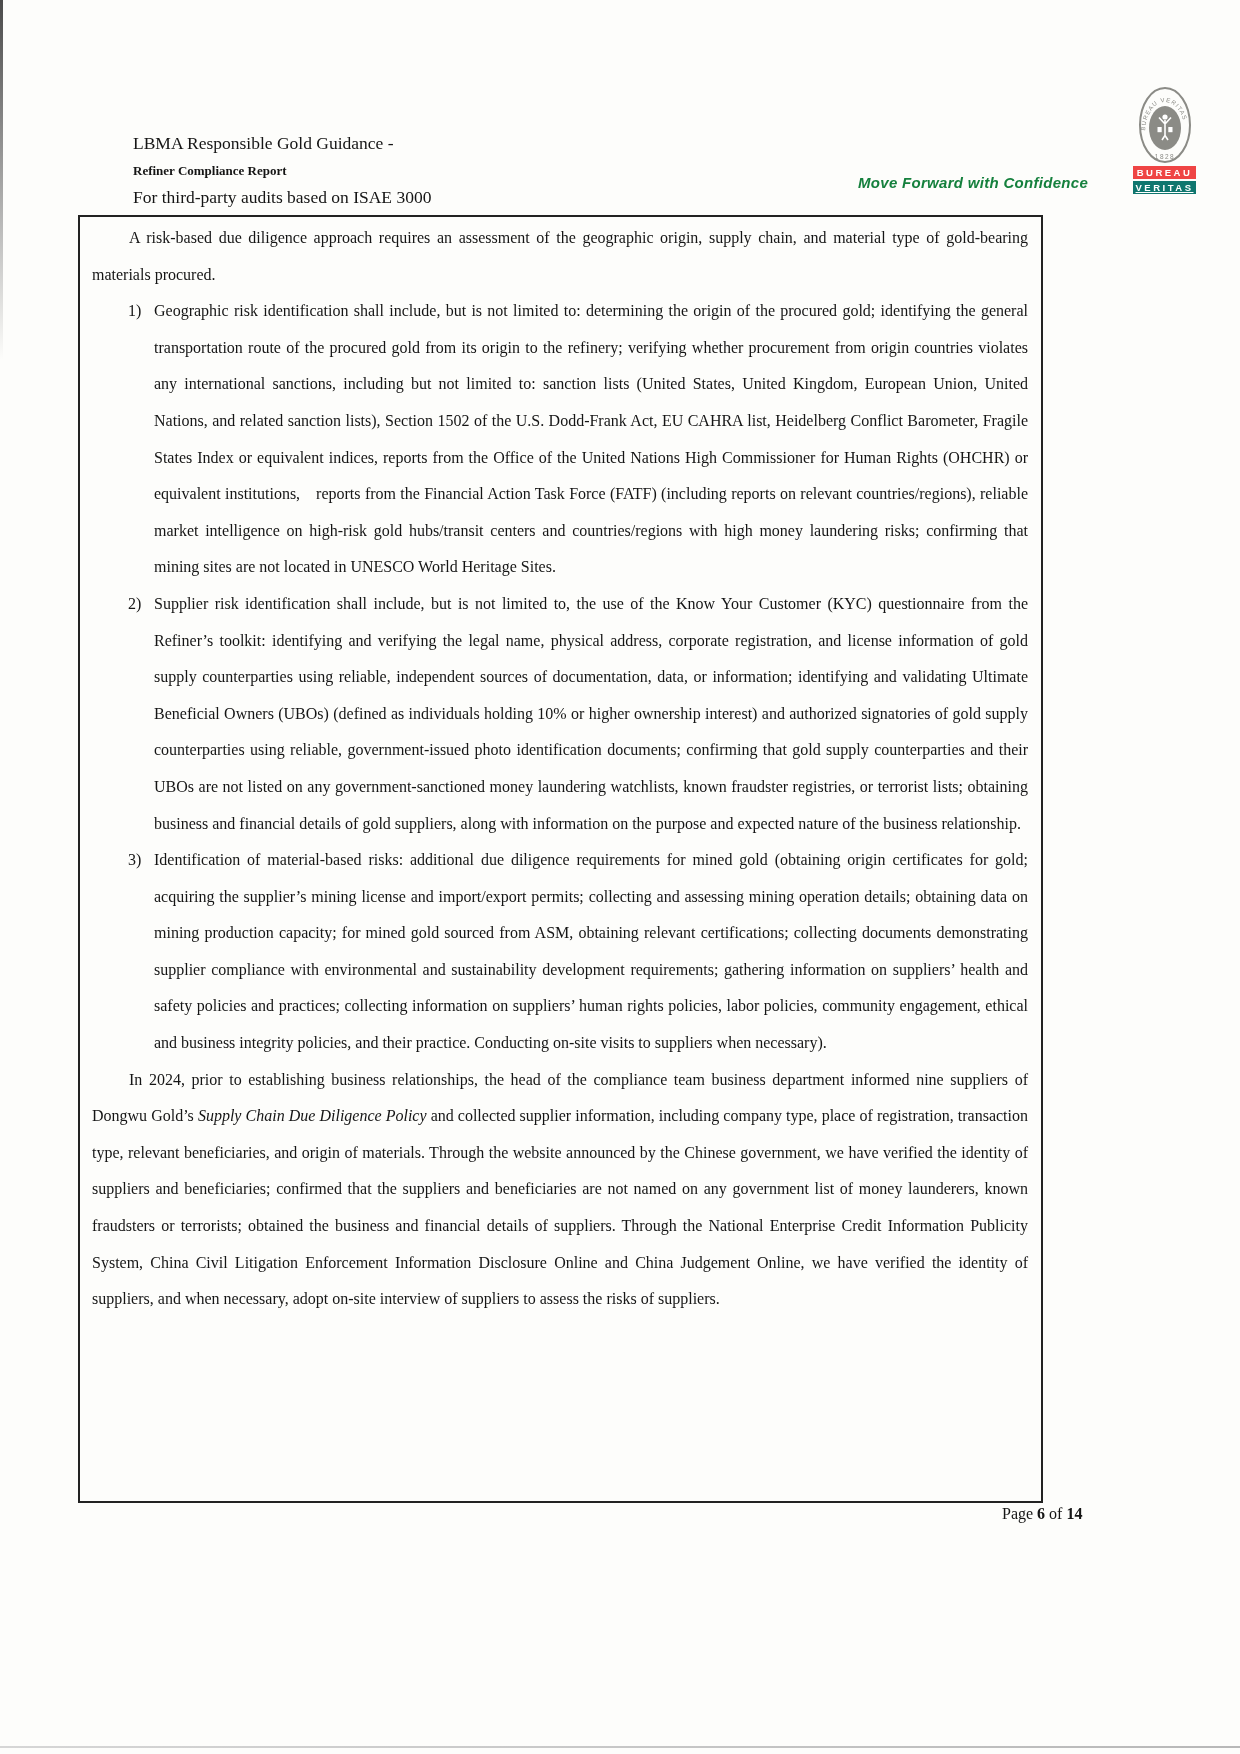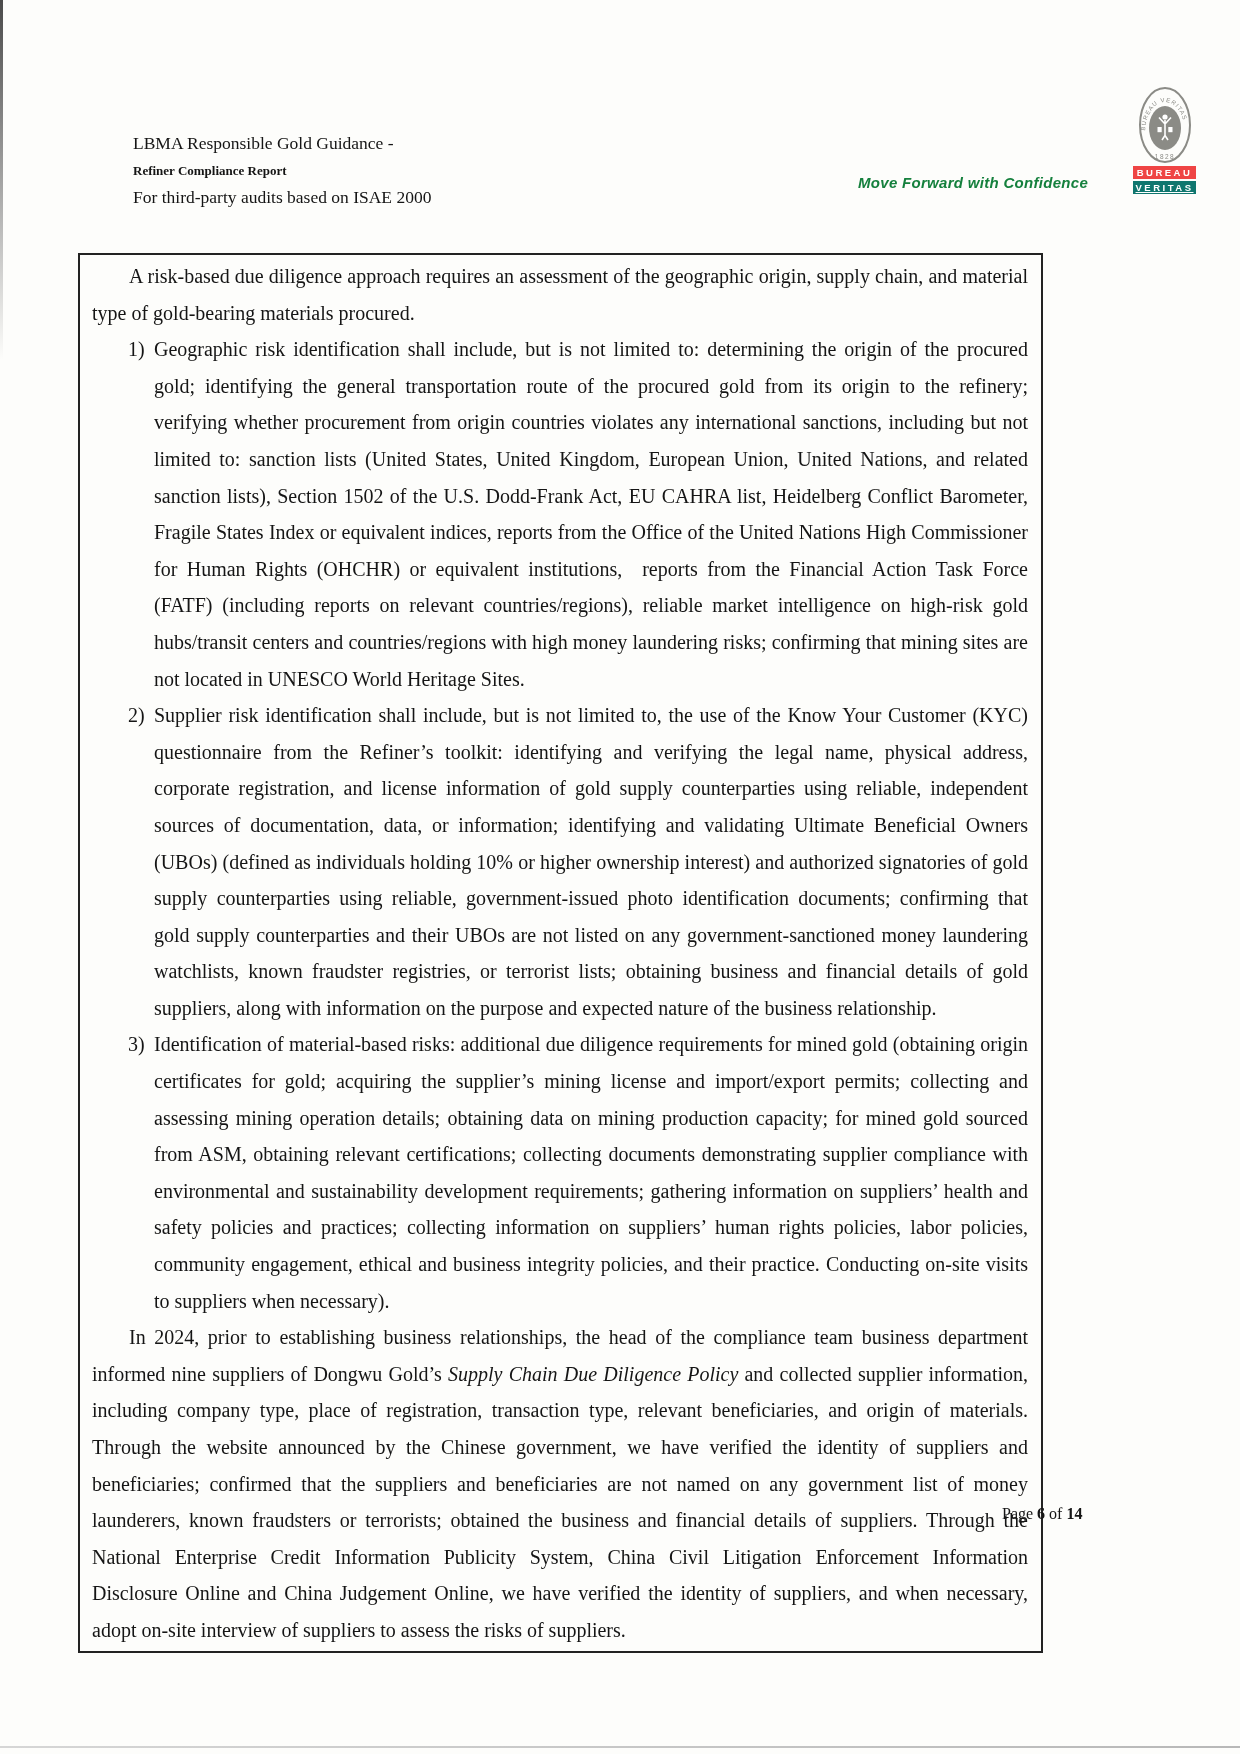--- a/index.html
+++ b/index.html
@@ -47,23 +47,22 @@
   }
   .bar-gray { background:#ef4444; }
   .bar-red  { background:#0f766e;text-decoration:underline; }
   
   .content-box {
     position:absolute; left:78px; top:215px;
     width:965px; min-height:1288px;
     border:2px solid #222;
     box-sizing:border-box;
     padding:3px 13px 2px 12px;
-    font-size:20px; line-height:36.6px;
+    font-size:16px; line-height:36.6px;
     text-align:justify;
-    margin-top:38px;
   }
   .intro   { margin:0; text-indent:37px; }
   .closing { margin:0; text-indent:37px; }
   .list-item { position:relative; padding-left:62px; }
   .list-num  { position:absolute; left:36px; top:0; }
   .italic { font-style:italic; }
   
   .page-footer {
     position:absolute; left:1002px; top:1505px;
     font-size:16px; white-space:nowrap;
@@ -73,21 +72,21 @@
 </head>
 <body>
 
 <div class="page">
 
   <div class="left-edge"></div>
 
   <div class="title-block">
     <div>LBMA Responsible Gold Guidance -</div>
     <div class="title-bold">Refiner Compliance Report</div>
-    <div>For third-party audits based on ISAE 2000</div>
+    <div>For third-party audits based on ISAE 3000</div>
   </div>
 
   <div class="tagline">Move Forward with Confidence</div>
 
   <div class="logo">
     <svg width="54" height="78" viewBox="0 0 54 78">
       <ellipse cx="27" cy="39" rx="25" ry="37" fill="none" stroke="#8b8b86" stroke-width="2"></ellipse>
       <path id="bv-arc" d="M 7,48 A 20,32 0 1 1 47,48" fill="none"></path>
       <text font-size="6" fill="#8b8b86" letter-spacing="1" font-family="Liberation Sans, sans-serif">
         <textPath href="#bv-arc" startOffset="4%">BUREAU VERITAS</textPath>

